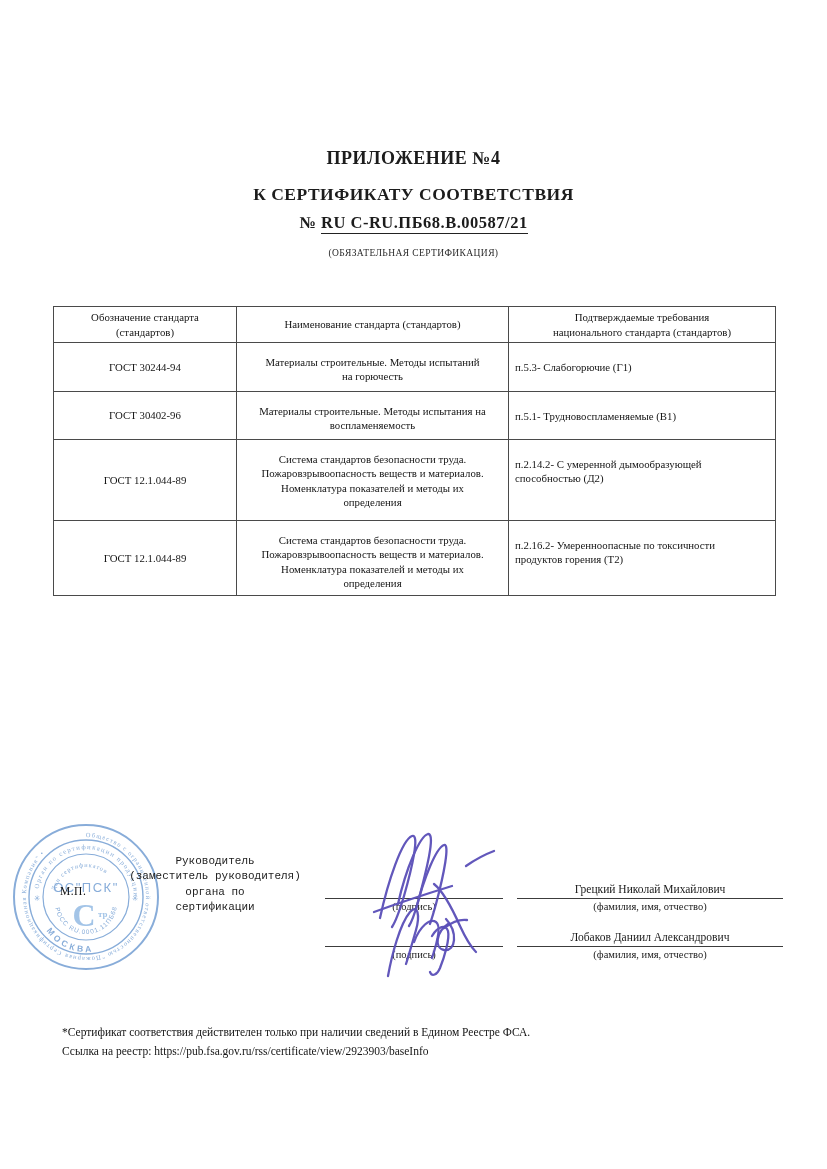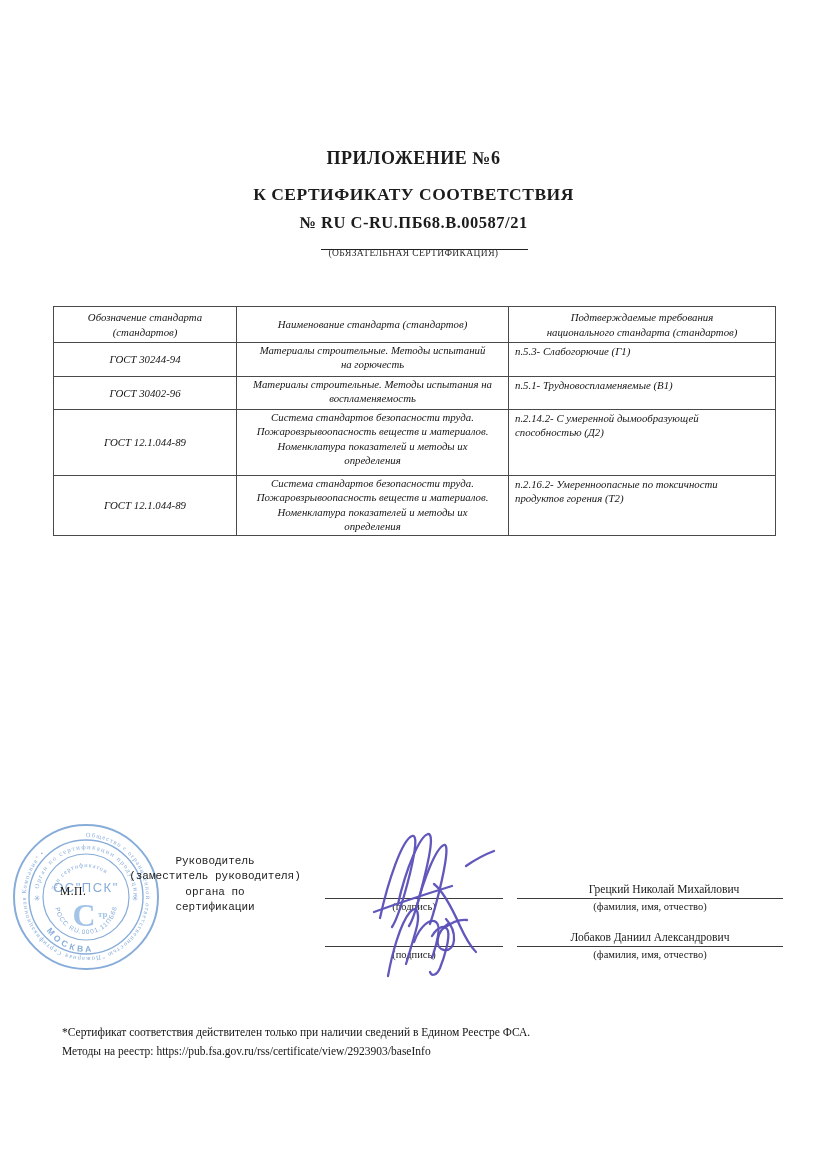--- a/index.html
+++ b/index.html
@@ -10,69 +10,69 @@
     background:#ffffff;
     font-family:"Liberation Serif","DejaVu Serif",serif;
     color:#1c1c1c;
     overflow:hidden;
   }
   
   .title-line{position:absolute;left:0;width:827px;text-align:center;font-weight:bold;letter-spacing:.5px;}
   .t1{top:148px;font-size:18px;}
   .t2{top:184px;font-size:17.5px;}
   .t3{top:213px;font-size:16.5px;}
-  .t3 .num-underline{border-bottom:1.6px solid #222;padding-bottom:17px;}
+  .t3 .num-underline{border-bottom:1.6px solid #222;padding-bottom:1px;}
   .t4{top:248px;font-size:9.5px;font-weight:normal;letter-spacing:.4px;color:#2a2a2a;}
   
   table.standards{
     position:absolute;left:53px;top:306px;width:722px;
     border-collapse:collapse;table-layout:fixed;
-    font-size:10.8px;line-height:1.32;color:#151515;font-style:italic;
+    font-size:10.8px;line-height:1.32;color:#151515;
   }
   table.standards th,table.standards td{
     border:1px solid #4a4a4a;
     padding:2px 6px;
     white-space:pre-line;
     overflow:hidden;
   }
   table.standards th{font-weight:normal;text-align:center;vertical-align:middle;height:31px;}
   table.standards td{vertical-align:middle;}
   table.standards td.c1{text-align:center;}
-  table.standards td.c2{text-align:center;vertical-align:top;padding-top:0;}
-  table.standards td.c3{text-align:left;vertical-align:top;padding-top:1px;}
+  table.standards td.c2{text-align:center;vertical-align:top;padding-top:12px;}
+  table.standards td.c3{text-align:left;vertical-align:top;padding-top:17px;}
   tr.r1 td{height:29px;} tr.r2 td{height:28px;} tr.r3 td{height:61px;} tr.r4 td{height:55px;}
   
   .stamp{position:absolute;left:10px;top:821px;width:152px;height:152px;opacity:.92;}
   .mp-label{position:absolute;left:60px;top:885px;font-size:11.5px;color:#111;letter-spacing:.5px;}
   
   .role-block{position:absolute;left:108px;width:214px;text-align:center;font-size:11px;line-height:1.4;color:#222;font-family:Liberation Mono, monospace;}
   .role1{top:854px;} .role2{top:918px;}
   .sig-line{position:absolute;border-top:1.5px solid #3c3c3c;height:0;}
   .line-mid{left:325px;width:178px;}
   .line-right{left:517px;width:266px;}
   .l1{top:898px;} .l2{top:946px;}
   .under-label{position:absolute;text-align:center;font-size:10.5px;color:#222;}
   .podpis1{left:325px;top:901px;width:178px;}
   .podpis2{left:325px;top:949px;width:178px;}
   .fio1{left:517px;top:901px;width:266px;}
   .fio2{left:517px;top:949px;width:266px;}
   .name-above{position:absolute;text-align:center;font-size:11.5px;color:#1a1a1a;}
-  .name1{left:531px;top:883px;width:266px;}
+  .name1{left:517px;top:883px;width:266px;}
   .name2{left:517px;top:931px;width:266px;}
   .ink{position:absolute;left:330px;top:826px;width:230px;height:160px;}
   
   .footer{position:absolute;left:62px;top:1023px;width:660px;font-size:11.5px;line-height:1.65;color:#151515;}
   .footer .url{}
 </style>
 </head>
 <body>
 
 <div class="page">
 
-  <div class="title-line t1">ПРИЛОЖЕНИЕ №6</div>
+  <div class="title-line t1">ПРИЛОЖЕНИЕ №4</div>
   <div class="title-line t2">К СЕРТИФИКАТУ СООТВЕТСТВИЯ</div>
   <div class="title-line t3"><span>№ </span><span class="num-underline">RU C-RU.ПБ68.В.00587/21</span></div>
   <div class="title-line t4">(ОБЯЗАТЕЛЬНАЯ СЕРТИФИКАЦИЯ)</div>
 
   <table class="standards">
     <colgroup>
       <col style="width:183px">
         <col style="width:272px">
         <col style="width:267px">
     </colgroup>
@@ -187,16 +187,16 @@
     <g fill="none" stroke="#5a4fb8" stroke-width="2.3" stroke-linecap="round" opacity="0.95">
       <path d="M 58,150 C 62,128 70,98 80,86 C 88,77 90,90 86,104 C 82,118 78,132 76,138"></path>
       <path d="M 84,116 C 90,100 100,92 106,96 C 112,100 106,120 102,132"></path>
       <path d="M 102,110 C 108,100 116,98 118,105 C 120,113 114,132 110,142 C 107,149 102,151 100,146"></path>
       <path d="M 114,102 C 122,96 130,93 137,94"></path>
     </g>
   </svg>
 
   <div class="footer">
     <div>*Сертификат соответствия действителен только при наличии сведений в Едином Реестре ФСА.</div>
-    <div><span>Методы на реестр: </span><span class="url">https://pub.fsa.gov.ru/rss/certificate/view/2923903/baseInfo</span></div>
+    <div><span>Ссылка на реестр: </span><span class="url">https://pub.fsa.gov.ru/rss/certificate/view/2923903/baseInfo</span></div>
   </div>
 
 </div>
 
 </body></html>

